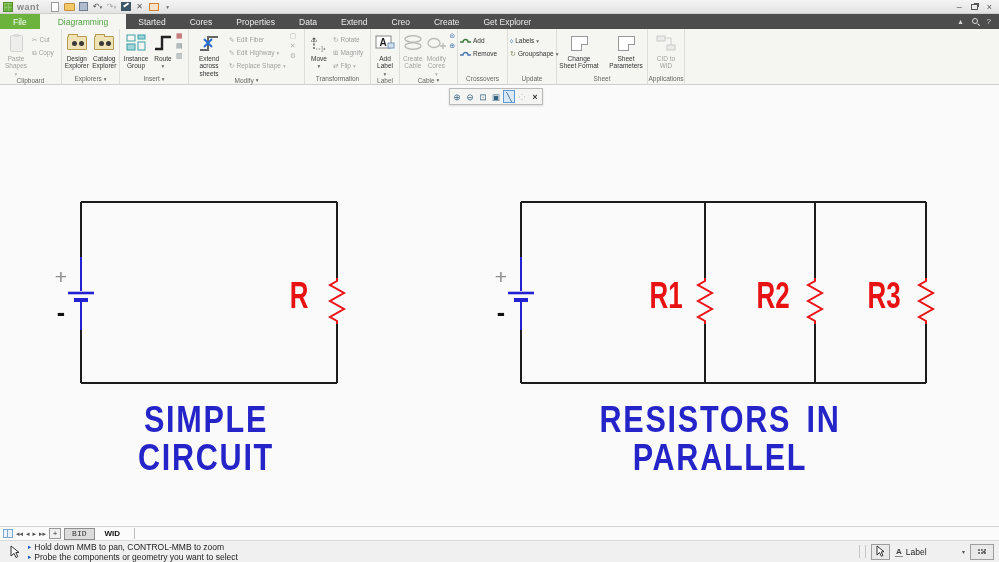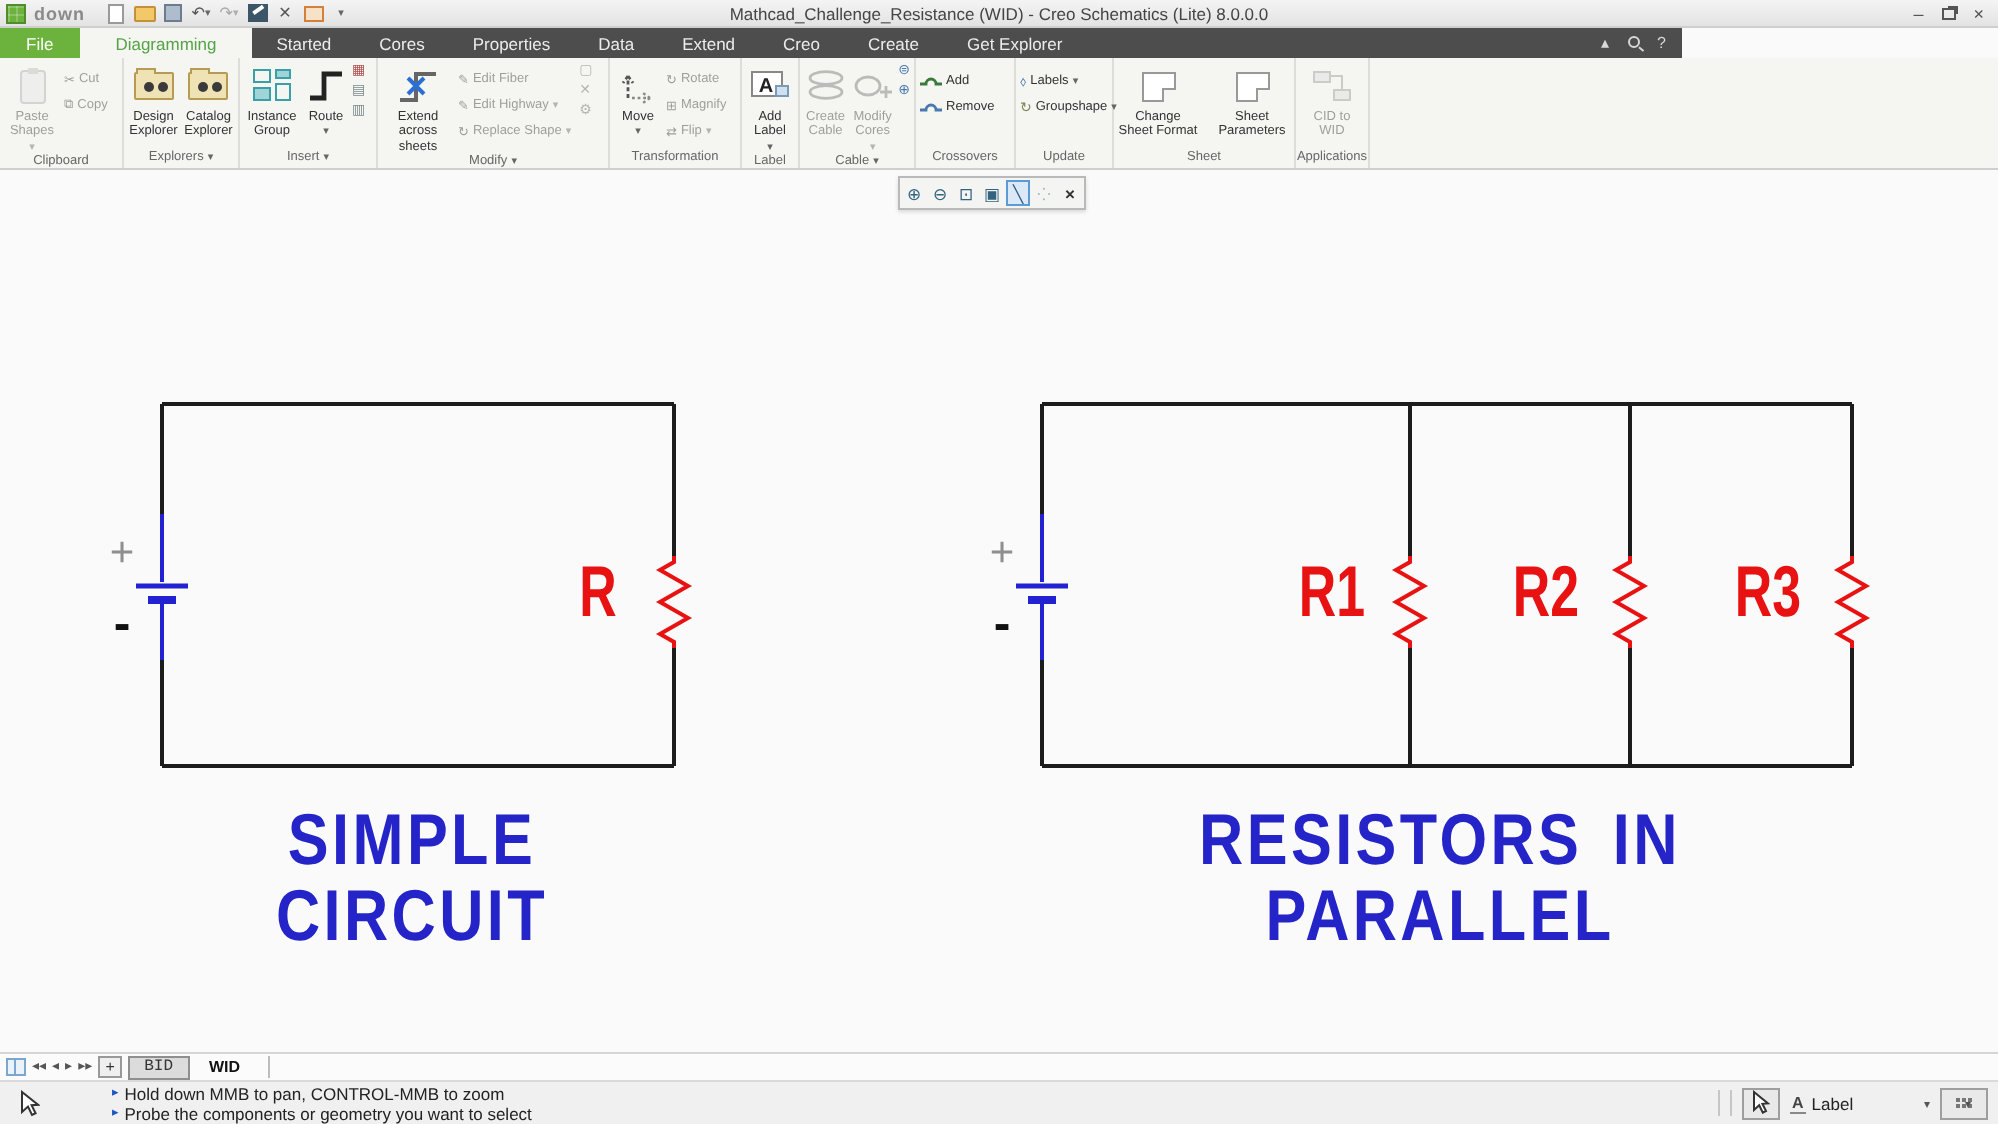--- a/index.html
+++ b/index.html
@@ -20,21 +20,21 @@
   .i-folder-sm { width:11px; height:8px; background:#f3c869; border:1px solid #c2913a; display:inline-block; border-radius:1px; }
   .i-save { width:9px; height:9px; background:#aebccd; border:1px solid #6c7c8e; display:inline-block; }
   .i-pencilbox { width:10px; height:9px; background:#3c5668; display:inline-block; position:relative; }
   .i-pencilbox::after{ content:""; position:absolute; left:2px; top:2px; width:6px; height:1.5px; background:#fff; transform:rotate(-35deg); }
   .i-window-or { width:10px; height:8px; border:1px solid #d2813c; background:#f7e2c8; display:inline-block; }
   .dis { opacity:.45; }
   .win-controls { margin-left:auto; position:relative; z-index:2; display:flex; gap:9px; padding-right:7px; color:#555; font-size:9px; }
   .restore-box { width:7px; height:6px; border:1px solid #555; display:inline-block; margin-top:2px; box-shadow:2px -2px 0 -1px #555; }
 
   
-  .tabbar { position:absolute; top:14px; left:0; width:841px; height:15px; background:#4d4d4d;
+  .tabbar { position:absolute; top:14px; left:0; width:999px; height:15px; background:#4d4d4d;
     display:flex; align-items:stretch; font-size:8.5px; }
   .tab { display:flex; align-items:center; padding:0 12px; color:#ececec; cursor:default; }
   .tab-file { background:#6cb33e; color:#fff; padding:0 13px; }
   .tab-active { background:#f5f5f2; color:#55a546; padding:0 18px; }
   .tabbar-right { margin-left:auto; display:flex; align-items:center; gap:9px; padding-right:8px; color:#d8d8d8; font-size:8px; }
   .i-mag { width:6px; height:6px; border:1.4px solid #d8d8d8; border-radius:50%; position:relative; display:inline-block; }
   .i-mag::after { content:""; position:absolute; width:3px; height:1.4px; background:#d8d8d8; left:4px; top:5px; transform:rotate(40deg); }
 
   
   .ribbon { position:absolute; top:29px; left:0; width:999px; height:56px; background:#f5f5f2;
@@ -85,39 +85,38 @@
   .addsheet { width:12px; height:11px; border:1px solid #999; background:#efefef; display:flex; align-items:center; justify-content:center; font-size:8px; color:#333; }
   .stab { height:12px; display:flex; align-items:center; padding:0 7px; }
   .stab-inactive { border:1px solid #8f8f8f; background:#dcdcdc; color:#333;font-family:Liberation Mono, monospace; }
   .stab-active { font-weight:bold; color:#111; }
   .vsep { width:1px; height:11px; background:#bdbdbd; margin-left:4px; }
 
   
   .statusbar { position:absolute; top:540px; left:0; width:999px; height:22px; background:#f0f0f0;
     border-top:1px solid #dadada; display:flex; align-items:center; font-size:8.5px; }
   .cursor-ico { margin:0 8px 0 10px; }
-  .msgs { display:flex; flex-direction:column; justify-content:center; line-height:10px;margin-left:28px; }
+  .msgs { display:flex; flex-direction:column; justify-content:center; line-height:10px; }
   .msg { display:flex; align-items:center; gap:3px; color:#222; }
   .blt { color:#1a57c4; font-size:6.5px; }
   .sb-right { margin-left:auto; display:flex; align-items:center; gap:5px; padding-right:5px; }
   .sb-sep { width:1px; height:13px; background:#c6c6c6; }
   .sb-btn { width:19px; height:16px; border:1px solid #9e9e9e; background:#e9e9e9; display:flex; align-items:center; justify-content:center; }
   .labelctl { display:flex; align-items:center; gap:3px; width:70px; }
   .label-a { font-size:8px; font-weight:bold; color:#444; border-bottom:1px solid #888; padding:0 1px; }
   .dots { width:2px; height:2px; background:#777; box-shadow:3px 0 #777,6px 0 #777,0 3px #777,3px 3px #777,6px 3px #777; margin-bottom:3px; }
   .ddk { font-size:6px; color:#555; }
 </style>
 </head>
 <body>
 
 <div class="titlebar">
-  <div class="title-center">Mathcad_Challenge_Resistance (WID) - Creo Schematics (Lite) 8.0.0.0</div>
   <div class="qat">
     <span class="app-badge"></span>
-    <span class="logo">down</span>
+    <span class="logo">want</span>
     <span class="qbtn">
         <span class="i-page-sm"></span>
       </span>
     <span class="qbtn">
         <span class="i-folder-sm"></span>
       </span>
     <span class="qbtn">
         <span class="i-save"></span>
       </span>
     <span class="qbtn">

